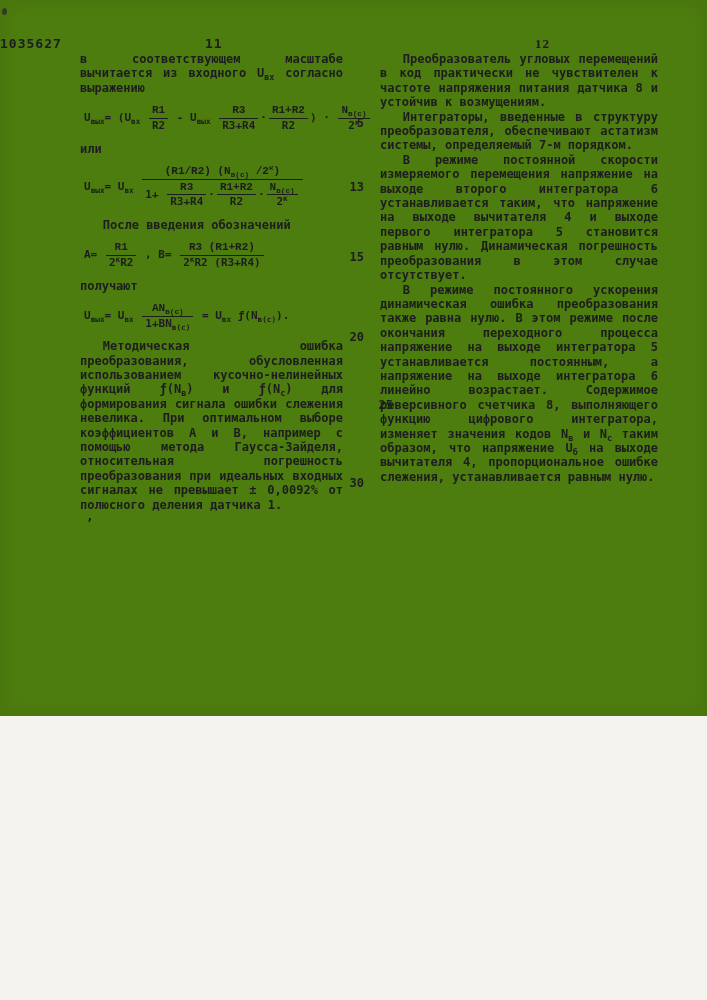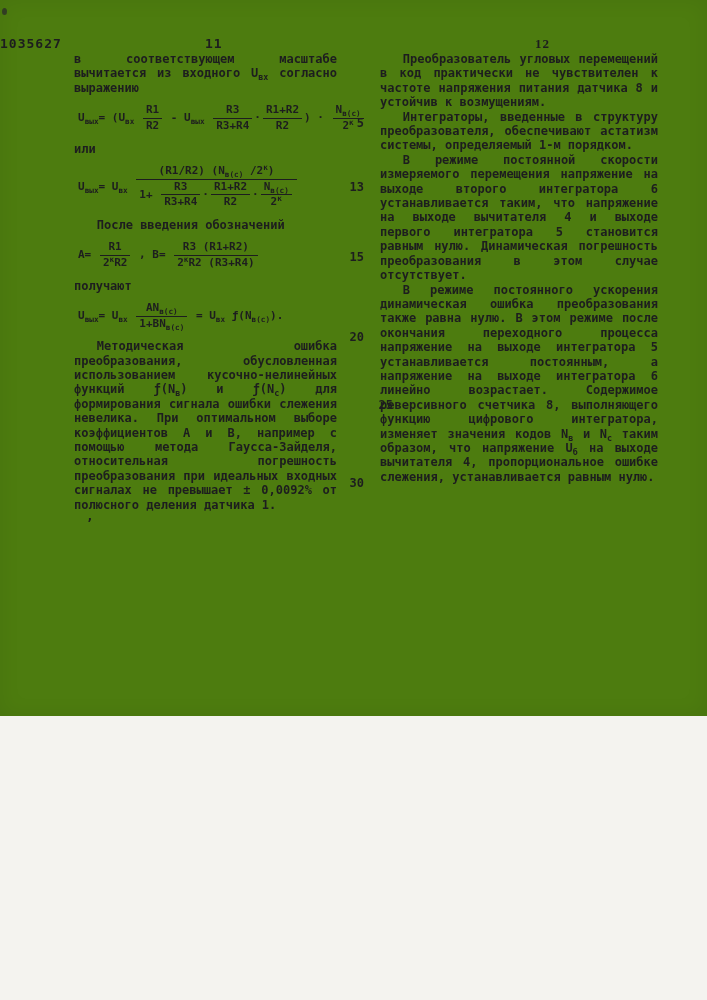--- a/index.html
+++ b/index.html
@@ -19,34 +19,34 @@
   
   .pnum,.docnum{
     position:absolute;top:36px;
     font-size:13px;font-weight:bold;letter-spacing:1px;
   }
   .pnum.left{left:205px;}
   .pnum.right{left:535px;font-family:Liberation Serif, serif;}
   .docnum{left:0;right:0;}
   
   .col{position:absolute;top:52px;font-size:12px;line-height:14.4px;font-weight:bold;text-align:justify;}
-  .col-left{left:74px;width:263px;}
+  .col-left{left:80px;width:263px;}
   .col-right{left:380px;width:278px;}
   .col p{margin:0;}
   p.indent{text-indent:1.9em;}
   p.noindent{text-indent:0;}
   .connector{text-align:left;margin:2px 0;}
   
   .formula{
     margin:9px 0 9px 4px;
     font-size:11px;line-height:1.15;
     white-space:nowrap;text-align:left;font-weight:bold;
   }
   .frac{display:inline-block;vertical-align:middle;text-align:center;margin:0 2px;}
-  .frac .num{display:block;border-bottom:1.4px solid #1d1d1f;padding:0 3px 1px 3px;}
+  .frac .num{display:block;border-bottom:1.4px solid #1d1d1f;padding:0 3px 1px 3px;font-family:Liberation Mono, monospace;}
   .frac .den{display:block;padding:1px 3px 0 3px;}
   sub{font-size:0.7em;vertical-align:-0.35em;line-height:0;}
   sup{font-size:0.7em;vertical-align:0.55em;line-height:0;}
   
   .ln{
     position:absolute;left:342px;width:22px;text-align:right;
     font-size:12px;font-weight:bold;
   }
   .ln1{top:116px;} .ln2{top:180px;} .ln3{top:250px;}
   .ln4{top:330px;} .ln5{top:398px;padding-left:29px;} .ln6{top:476px;}
@@ -80,21 +80,21 @@
 
   <span class="ln ln1">5</span>
   <span class="ln ln2">13</span>
   <span class="ln ln3">15</span>
   <span class="ln ln4">20</span>
   <span class="ln ln5">25</span>
   <span class="ln ln6">30</span>
 
   <div class="col col-right">
     <p class="indent">Преобразователь угловых перемещений в код практически не чувствителен к частоте напряжения питания датчика 8 и устойчив к возмущениям.</p>
-    <p class="indent">Интеграторы, введенные в структуру преобразователя, обеспечивают астатизм системы, определяемый 1-м порядком.</p>
+    <p class="indent">Интеграторы, введенные в структуру преобразователя, обеспечивают астатизм системы, определяемый 7-м порядком.</p>
     <p class="indent">В режиме постоянной скорости измеряемого перемещения напряжение на выходе второго интегратора 6 устанавливается таким, что напряжение на выходе вычитателя 4 и выходе первого интегратора 5 становится равным нулю. Динамическая погрешность преобразования в этом случае отсутствует.</p>
     <p class="indent">В режиме постоянного ускорения динамическая ошибка преобразования также равна нулю. В этом режиме после окончания переходного процесса напряжение на выходе интегратора 5 устанавливается постоянным, а напряжение на выходе интегратора 6 линейно возрастает. Содержимое реверсивного счетчика 8, выполняющего функцию цифрового интегратора, изменяет значения кодов N<sub>в</sub> и N<sub>с</sub> таким образом, что напряжение U<sub>б</sub> на выходе вычитателя 4, пропорциональное ошибке слежения, устанавливается равным нулю.</p>
   </div>
 
   <span class="stray">,</span>
 
   <div class="scan-mark mk-tl"></div>
   <div class="scan-mark mk-bl"></div>
 
 </div>

